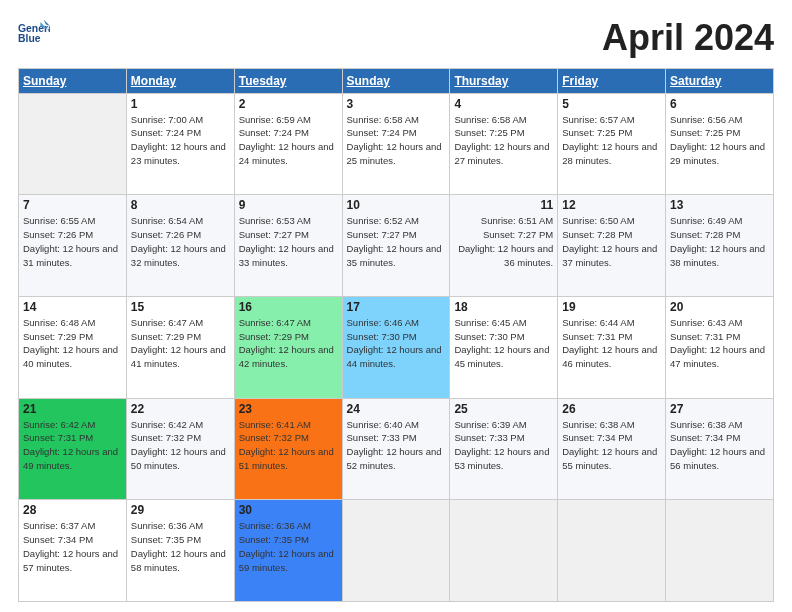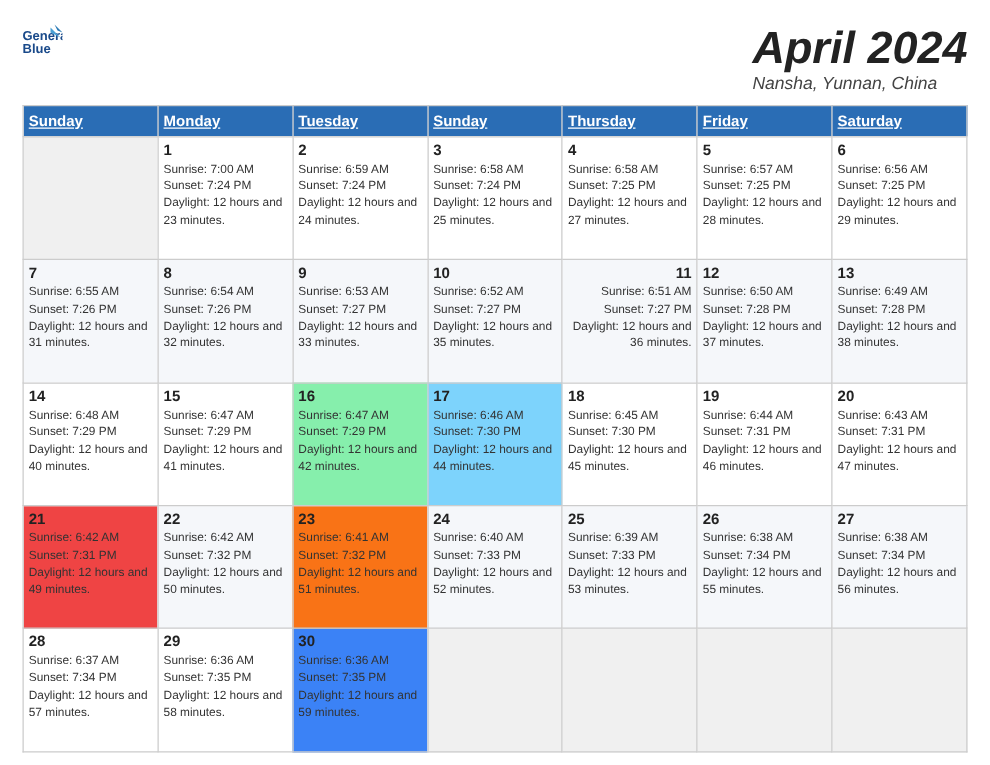--- a/index.html
+++ b/index.html
@@ -26,21 +26,21 @@
     .logo {
       display: flex;
       align-items: center;
       gap: 4px;
     }
     .logo-icon {
       width: 32px;
       height: 32px;
     }
     .title-block {
-      font-style: italic;
+      text-align: right;
     }
     .month-title {
       font-size: 36px;
       font-weight: bold;
       color: #222;
       line-height: 1.1;
     }
     .subtitle {
       font-size: 14px;
       color: #444;
@@ -98,21 +98,20 @@
     <div class="logo">
       <svg class="logo-icon" viewBox="0 0 40 40">
         <text y="18" x="0" font-size="13" font-weight="bold" fill="#1a4a8a">General</text>
         <text y="30" x="0" font-size="13" font-weight="bold" fill="#1a4a8a">Blue</text>
         <polygon points="28,5 38,15 28,10" fill="#4a9fd4"></polygon>
         <polygon points="32,2 40,10 35,8" fill="#2a7ab5"></polygon>
       </svg>
     </div>
     <div class="title-block">
       <div class="month-title">April 2024</div>
-      <div class="subtitle">Nansha, Yunnan, China</div>
     </div>
   </div>
 
   <table class="calendar">
     <thead>
       <tr id="day-headers">
           <th>Sunday</th>
           <th>Monday</th>
           <th>Tuesday</th>
           <th>Sunday</th>
@@ -203,21 +202,21 @@
           <td style="background: rgb(255, 255, 255);">
             <span class="day-num">19</span>
             <div class="day-info">Sunrise: 6:44 AM<br>Sunset: 7:31 PM<br>Daylight: 12 hours and 46 minutes.</div>
           </td>
           <td style="background: rgb(255, 255, 255);">
             <span class="day-num">20</span>
             <div class="day-info">Sunrise: 6:43 AM<br>Sunset: 7:31 PM<br>Daylight: 12 hours and 47 minutes.</div>
           </td>
         </tr>
         <tr>
-          <td style="background: #ef4444;">
+          <td style="background: #22c55e;">
             <span class="day-num">21</span>
             <div class="day-info">Sunrise: 6:42 AM<br>Sunset: 7:31 PM<br>Daylight: 12 hours and 49 minutes.</div>
           </td>
           <td style="background: rgb(245, 247, 250);">
             <span class="day-num">22</span>
             <div class="day-info">Sunrise: 6:42 AM<br>Sunset: 7:32 PM<br>Daylight: 12 hours and 50 minutes.</div>
           </td>
           <td style="background: #f97316; margin-top: 48px;">
             <span class="day-num">23</span>
             <div class="day-info">Sunrise: 6:41 AM<br>Sunset: 7:32 PM<br>Daylight: 12 hours and 51 minutes.</div>

